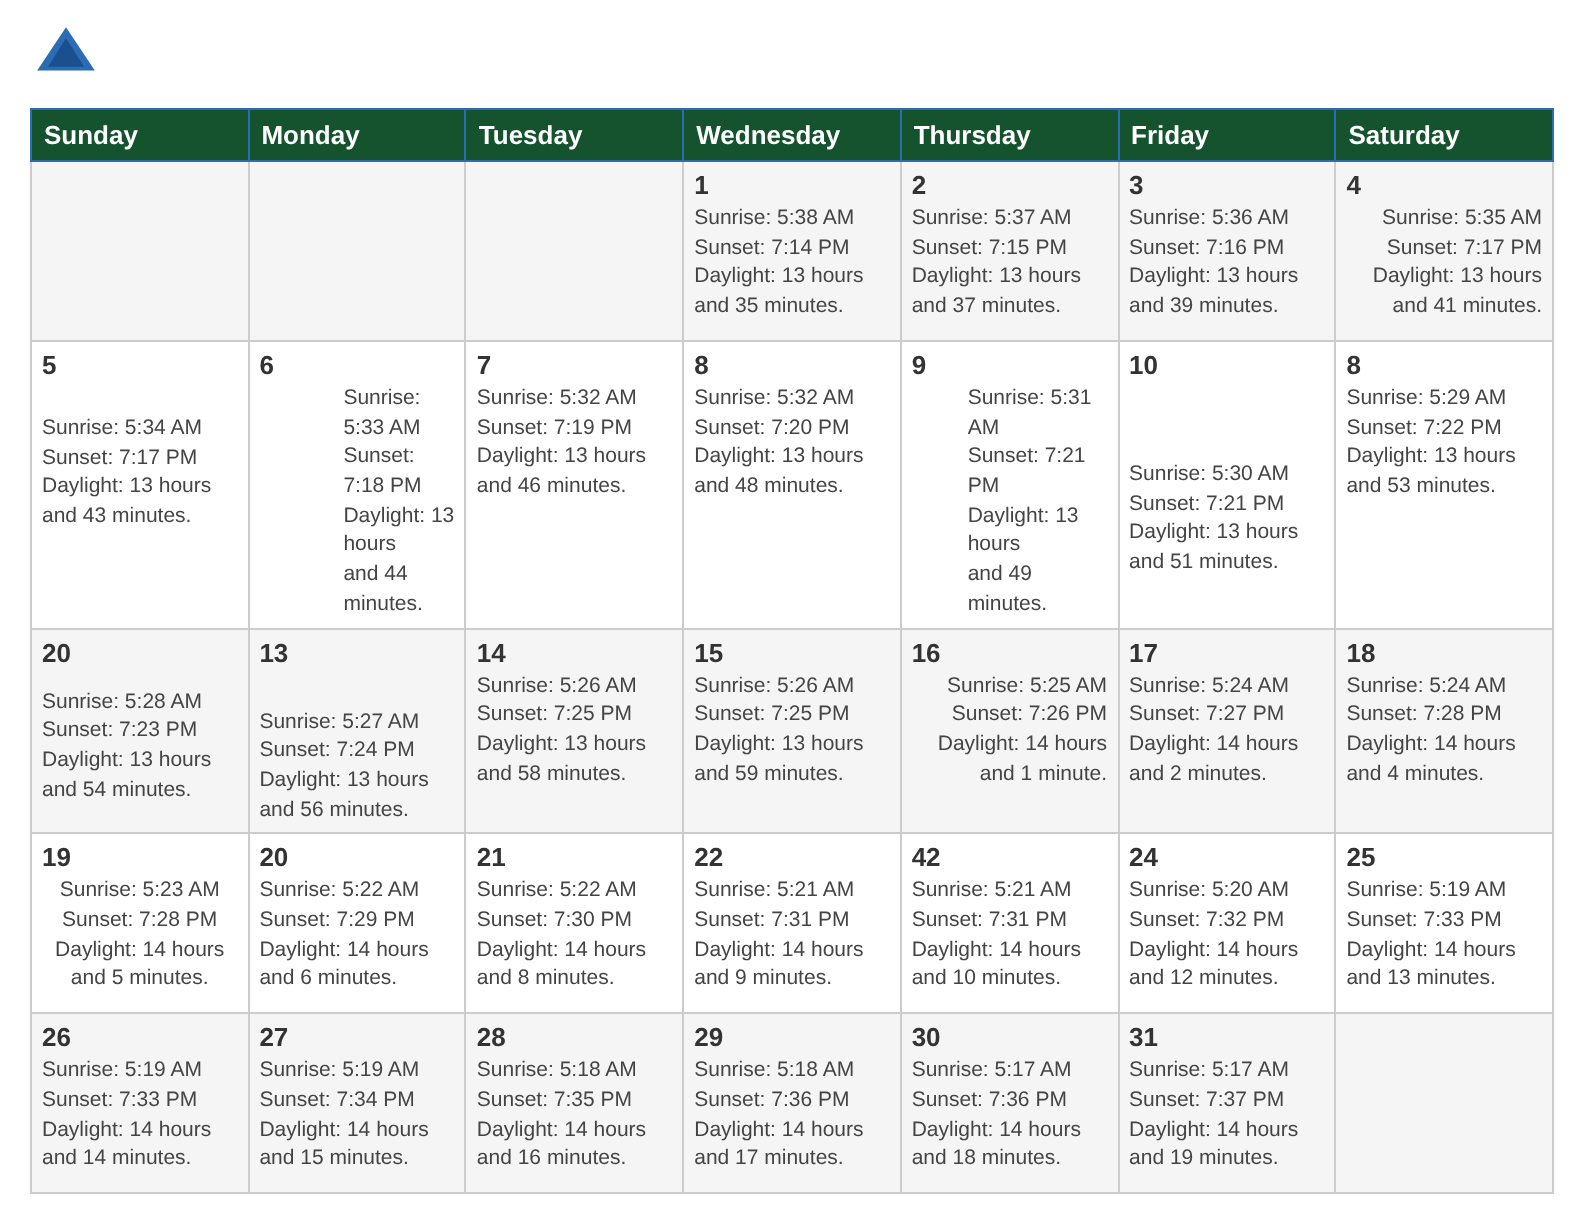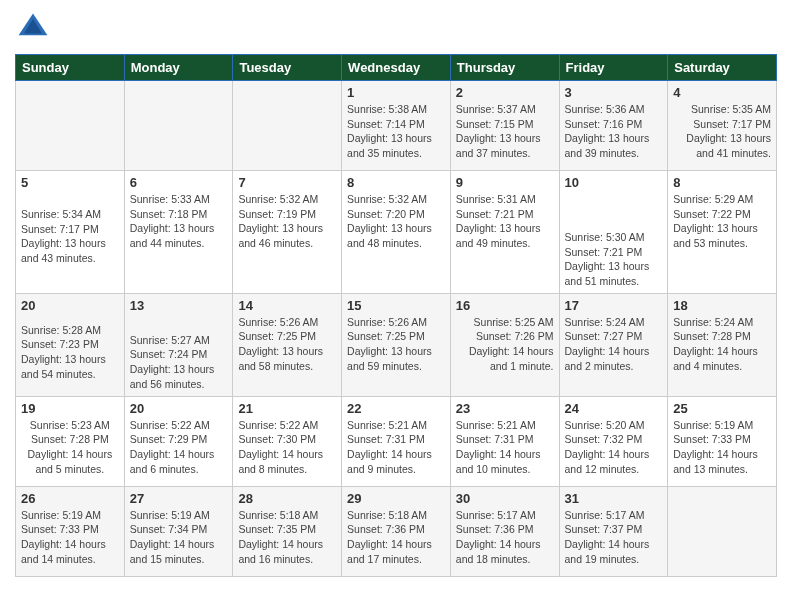--- a/index.html
+++ b/index.html
@@ -169,42 +169,42 @@
         <tr>
           <td>
             <div class="day-number">5</div>
             <div class="day-info" style="white-space: pre-line; margin-top: 17px;">Sunrise: 5:34 AM
 Sunset: 7:17 PM
 Daylight: 13 hours
 and 43 minutes.</div>
           </td>
           <td>
             <div class="day-number">6</div>
-            <div class="day-info" style="white-space: pre-line;">Sunrise: 5:33 AM
+            <div class="day-info" style="white-space: pre-line; margin-left: 42px;">Sunrise: 5:33 AM
 Sunset: 7:18 PM
 Daylight: 13 hours
 and 44 minutes.</div>
           </td>
           <td>
             <div class="day-number">7</div>
             <div class="day-info" style="white-space: pre-line;">Sunrise: 5:32 AM
 Sunset: 7:19 PM
 Daylight: 13 hours
 and 46 minutes.</div>
           </td>
           <td>
             <div class="day-number">8</div>
             <div class="day-info" style="white-space: pre-line;">Sunrise: 5:32 AM
 Sunset: 7:20 PM
 Daylight: 13 hours
 and 48 minutes.</div>
           </td>
           <td>
             <div class="day-number">9</div>
-            <div class="day-info" style="white-space: pre-line;">Sunrise: 5:31 AM
+            <div class="day-info" style="white-space: pre-line; margin-left: 28px;">Sunrise: 5:31 AM
 Sunset: 7:21 PM
 Daylight: 13 hours
 and 49 minutes.</div>
           </td>
           <td>
             <div class="day-number">10</div>
             <div class="day-info" style="white-space: pre-line; margin-top: 40px;">Sunrise: 5:30 AM
 Sunset: 7:21 PM
 Daylight: 13 hours
 and 51 minutes.</div>
@@ -291,21 +291,21 @@
 and 8 minutes.</div>
           </td>
           <td>
             <div class="day-number">22</div>
             <div class="day-info" style="white-space: pre-line;">Sunrise: 5:21 AM
 Sunset: 7:31 PM
 Daylight: 14 hours
 and 9 minutes.</div>
           </td>
           <td>
-            <div class="day-number">23</div>
+            <div class="day-number">42</div>
             <div class="day-info" style="white-space: pre-line;">Sunrise: 5:21 AM
 Sunset: 7:31 PM
 Daylight: 14 hours
 and 10 minutes.</div>
           </td>
           <td>
             <div class="day-number">24</div>
             <div class="day-info" style="white-space: pre-line;">Sunrise: 5:20 AM
 Sunset: 7:32 PM
 Daylight: 14 hours

